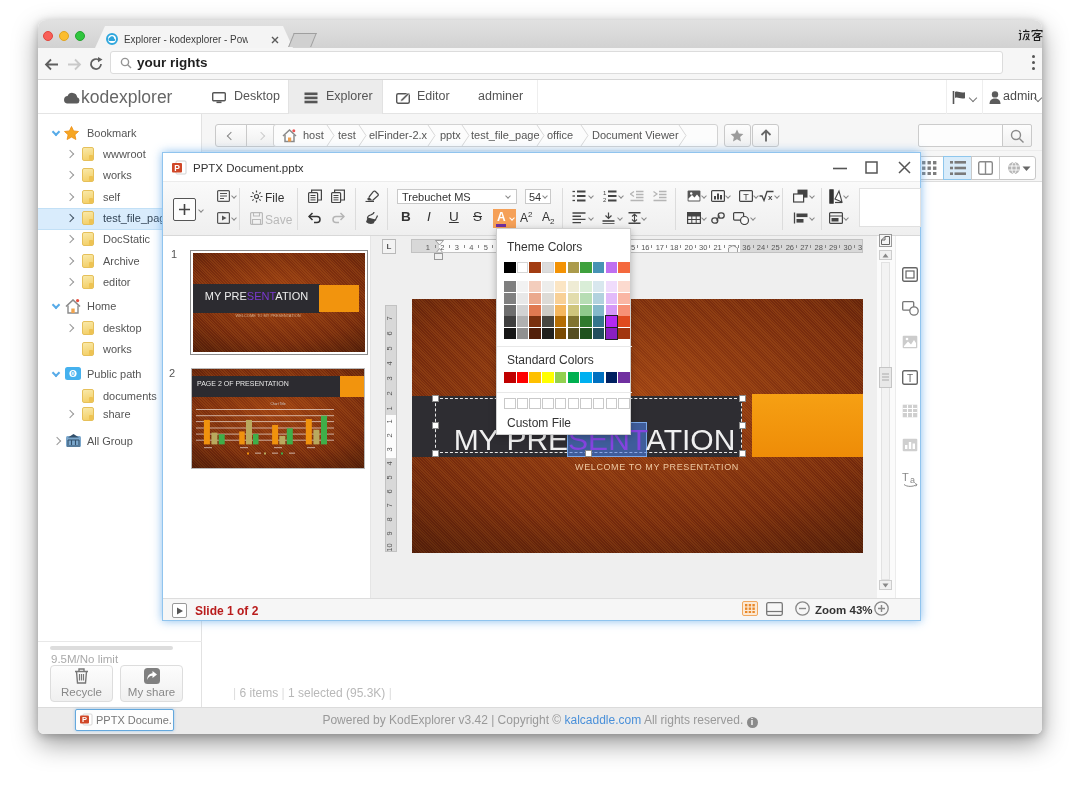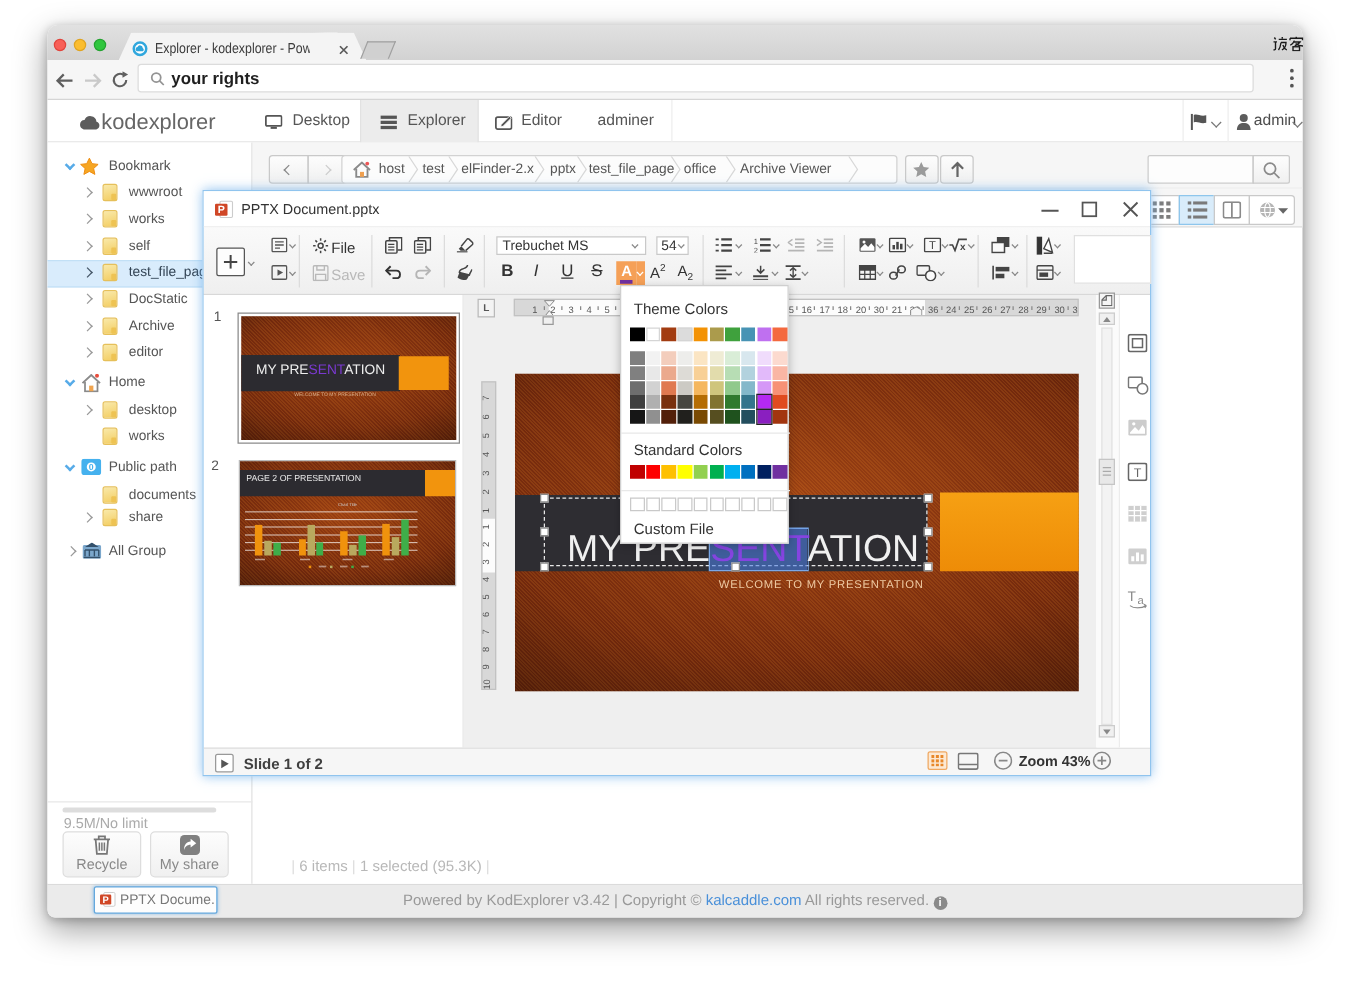--- a/index.html
+++ b/index.html
@@ -149,21 +149,21 @@
     <path d="M3 6 V12.5 H12 V6" stroke="#8a8a8a" stroke-width="1.5" fill="none"></path>
     <rect x="6" y="8.5" width="3.2" height="4" fill="#f0a050"></rect>
     <circle cx="11.8" cy="1.8" r="1.5" fill="#e55"></circle>
   </svg>
 <div class="chip" style="left:303px;">host</div>
 <div class="chip" style="left:338px;">test</div>
 <div class="chip" style="left:369px;">elFinder-2.x</div>
 <div class="chip" style="left:440px;">pptx</div>
 <div class="chip" style="left:471px;">test_file_page</div>
 <div class="chip" style="left:547px;">office</div>
-<div class="chip" style="left:592px;">Archive Viewer</div>
+<div class="chip" style="left:592px;">Document Viewer</div>
 <svg class="csep" style="left:326px;">
     <path d="M1 0 L8 10.5 L1 21" stroke="#d8d8d8" fill="none"></path>
   </svg>
 <svg class="csep" style="left:358px;">
     <path d="M1 0 L8 10.5 L1 21" stroke="#d8d8d8" fill="none"></path>
   </svg>
 <svg class="csep" style="left:427px;">
     <path d="M1 0 L8 10.5 L1 21" stroke="#d8d8d8" fill="none"></path>
   </svg>
 <svg class="csep" style="left:461px;">
@@ -574,21 +574,21 @@
 </div>
 
 <div class="a" style="left:208px;top:83px;width:506px;height:362px;background:#efefef;"></div>
 <div class="a" style="left:219px;top:86px;width:14px;height:15px;background:#f3f3f3;border:1px solid #b9b9b9;color:#555;font-size:8px;font-weight:bold;text-align:center;line-height:14px;">L</div>
 
 <div class="a" style="left:0;top:445px;width:757px;height:22px;background:#f6f6f6;border-top:1px solid #ddd;"></div>
 <div class="a" style="left:9px;top:450px;width:15px;height:15px;border:1px solid #999;border-radius:2px;background:#fff;"></div>
 <svg class="ic" style="left:13px;top:454px;" width="8" height="8">
       <path d="M1 0.5 L7 4 L1 7.5 Z" fill="#555"></path>
     </svg>
-<div class="a" style="left:32px;top:451px;font-size:12px;font-weight:bold;color:#404040;">Slide 1 of 2</div>
+<div class="a" style="left:32px;top:451px;font-size:12px;font-weight:bold;color:#b91c1c;">Slide 1 of 2</div>
 <div class="a" style="left:579px;top:448px;width:16px;height:15px;background:#fce9d4;border:1px solid #f0a860;border-radius:2px;"></div>
 <svg class="ic" style="left:582px;top:451px;" width="10" height="9">
       <g fill="#e8882a">
         <rect x="0" y="0" width="2.4" height="2.4"></rect>
         <rect x="3.7" y="0" width="2.4" height="2.4"></rect>
         <rect x="7.4" y="0" width="2.4" height="2.4"></rect>
         <rect x="0" y="3.5" width="2.4" height="2.4"></rect>
         <rect x="3.7" y="3.5" width="2.4" height="2.4"></rect>
         <rect x="7.4" y="3.5" width="2.4" height="2.4"></rect>
         <rect x="0" y="7" width="2.4" height="2.4"></rect>

